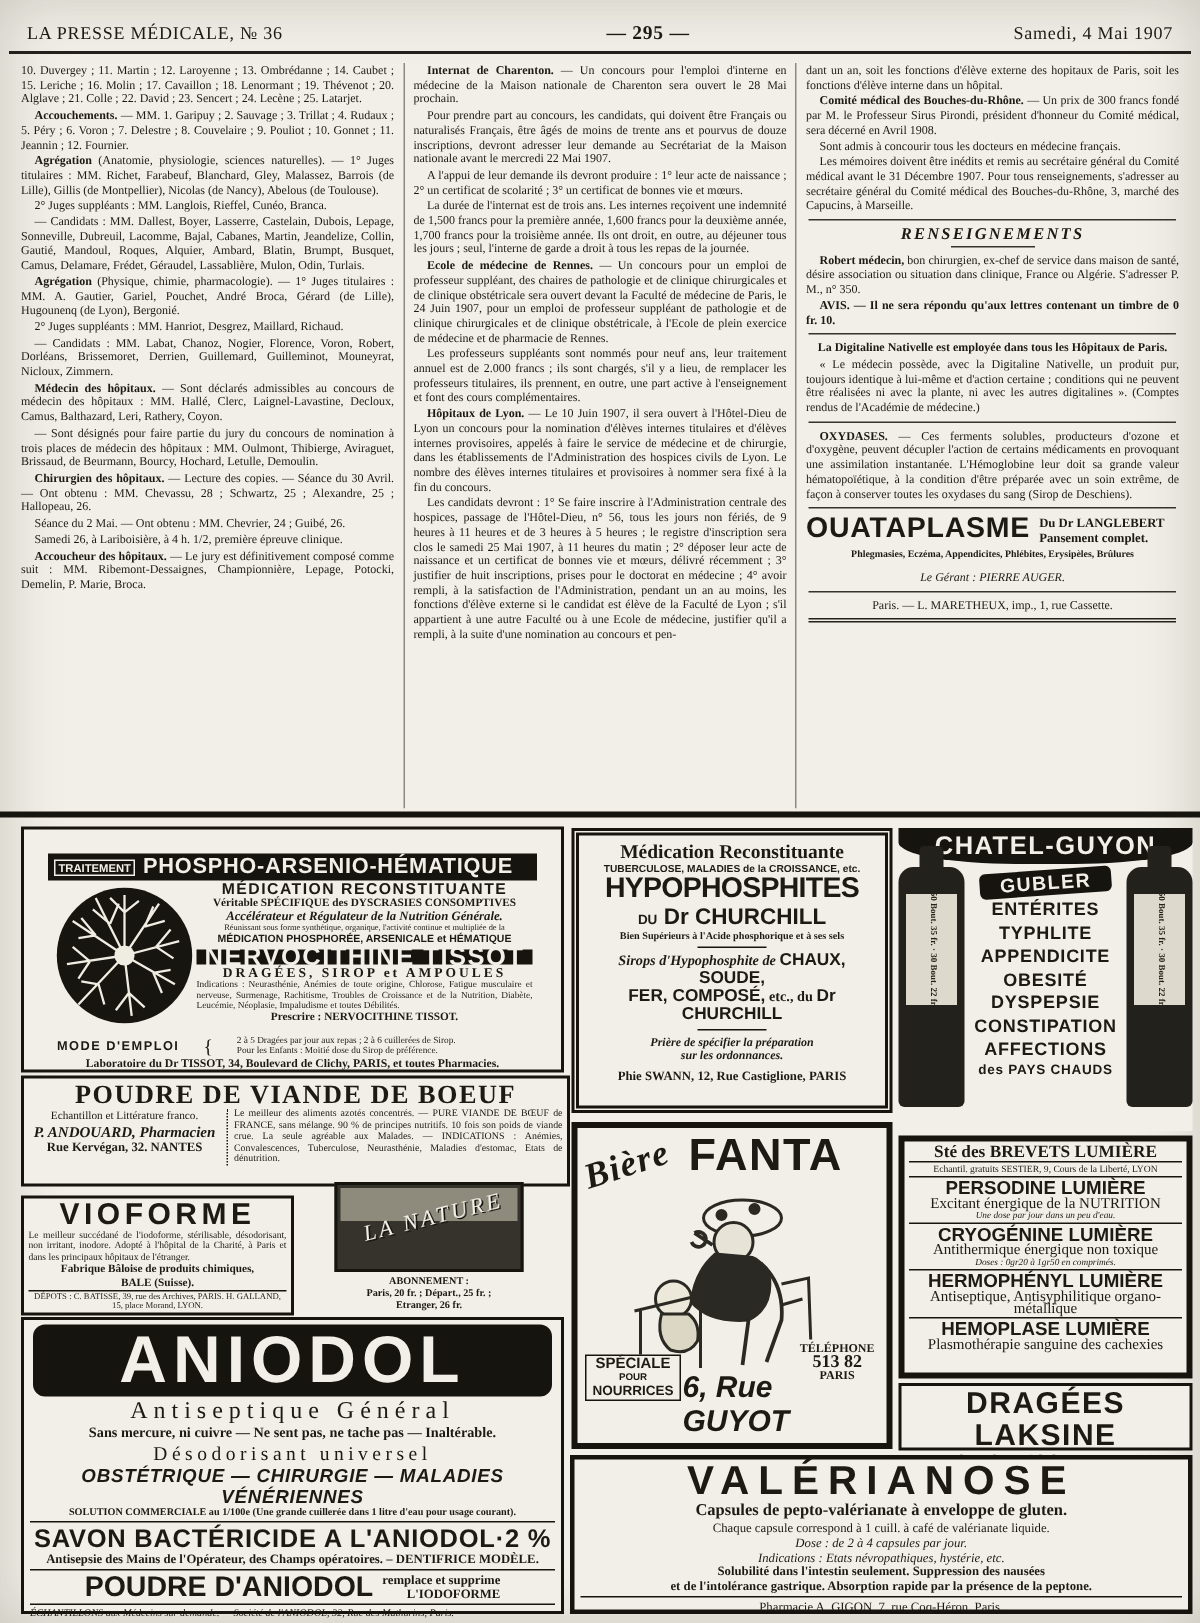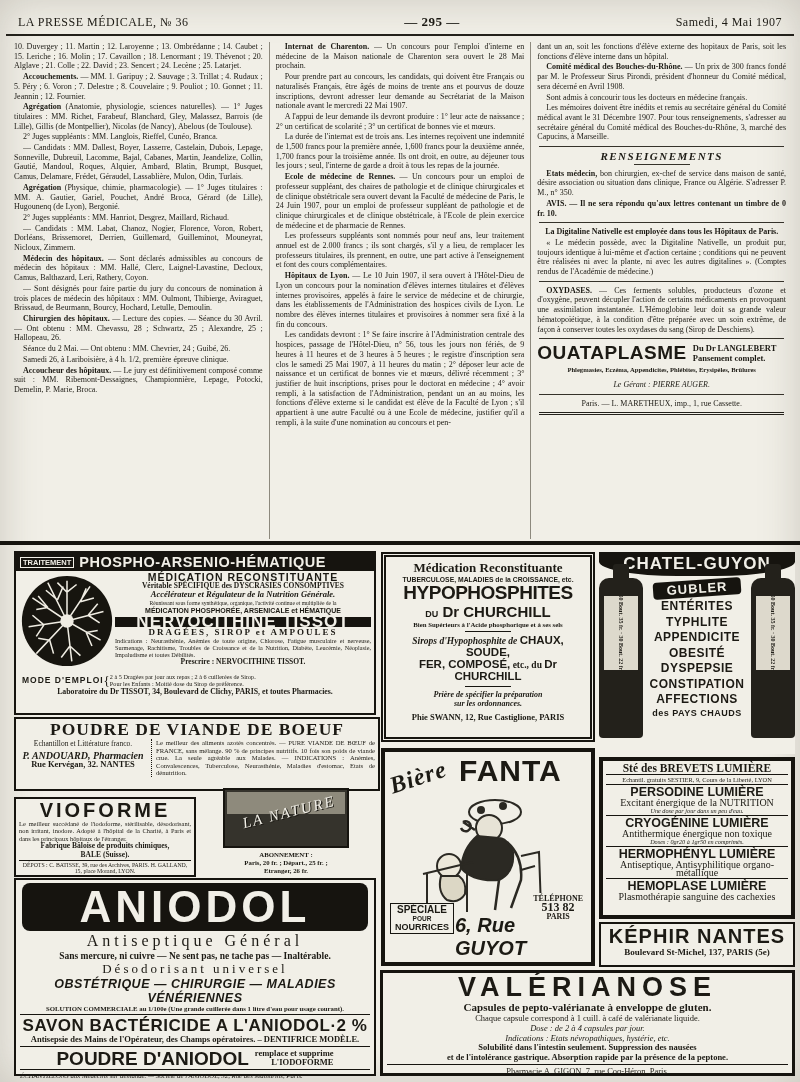--- a/index.html
+++ b/index.html
@@ -31,39 +31,39 @@
   .ouata-top{display:flex;align-items:center;gap:6px;}
   .ouata-title{font-family:"Liberation Sans",sans-serif;font-weight:bold;font-size:19px;letter-spacing:.5px;}
   .ouata-right{display:flex;flex-direction:column;font-weight:bold;font-size:8.5px;line-height:10px;}
   .ouata-sub{font-weight:bold;font-size:6.6px;text-align:center;margin-top:2px;}
   .gerant{text-align:center;text-indent:0;margin-top:5px;}
   
   .ads{position:absolute;left:0;top:545px;width:800px;height:537px;}
   .ads-top-bar{position:absolute;left:0;top:-4px;width:100%;height:4px;background:#16140f;}
   .ad{position:absolute;box-sizing:border-box;background:#f1efe7;}
   
-  .ad-tissot{left:14px;top:6px;width:362px;height:164px;border:2.5px solid #16140f;padding:0;}
+  .ad-tissot{left:14px;top:6px;width:362px;height:164px;border:2.5px solid #16140f;padding:16px;}
   .tissot-banner{background:#16140f;color:#f1efe7;display:flex;align-items:center;gap:5px;
                  padding:1px 4px;font-family:"Liberation Sans",sans-serif;}
   .tb-small{font-size:7.5px;font-weight:bold;border:1px solid #f1efe7;padding:0 2px;}
   .tb-main{font-weight:bold;font-size:14.5px;letter-spacing:.5px;white-space:nowrap;}
   .tissot-body{display:flex;padding:2px 3px 0 3px;}
   .neuron{flex:0 0 96px;}
   .tissot-text{flex:1;text-align:center;font-size:7px;line-height:8.5px;}
   .t-l1{font-family:"Liberation Sans",sans-serif;font-weight:bold;font-size:10.5px;letter-spacing:1px;}
   .t-l2{font-weight:bold;font-size:7.5px;}
   .t-l3{font-weight:bold;font-style:italic;font-size:8.5px;}
   .t-l4{font-size:5.6px;}
   .t-l5{font-family:"Liberation Sans",sans-serif;font-weight:bold;font-size:7px;}
   .t-name{background:#16140f;color:#f1efe7;font-family:"Liberation Sans",sans-serif;
           font-weight:bold;font-size:17px;letter-spacing:1px;margin:1px 0;padding:1px 0;}
   .t-l6{font-weight:bold;font-size:9px;letter-spacing:2px;}
   .t-ind{font-size:6.2px;text-align:justify;line-height:7.2px;}
   .t-presc{font-weight:bold;font-size:7.5px;}
-  .t-mode{display:flex;align-items:center;gap:0;padding:0 6px;font-size:6.2px;line-height:7px;}
+  .t-mode{display:flex;align-items:center;gap:16px;padding:0 6px;font-size:6.2px;line-height:7px;}
   .t-mode-label{font-family:"Liberation Sans",sans-serif;font-weight:bold;font-size:8.5px;letter-spacing:1px;white-space:nowrap;}
   .t-brace{font-size:13px;}
   .t-addr{text-align:center;font-weight:bold;font-size:7.8px;padding-bottom:1px;}
   
   .ad-boeuf{left:14px;top:172px;width:366px;height:74px;border:2px solid #16140f;padding:1px 3px;}
   .boeuf-title{text-align:center;font-weight:bold;font-size:17.5px;letter-spacing:1px;line-height:18px;}
   .boeuf-cols{display:flex;margin-top:1px;}
   .boeuf-left{flex:0 0 128px;text-align:center;border-right:1px dotted #16140f;padding-right:4px;font-size:7.5px;line-height:9px;}
   .boeuf-left .andouard{font-weight:bold;font-style:italic;font-size:10px;margin-top:3px;}
   .boeuf-left .nantes{font-weight:bold;font-size:8.5px;}
@@ -203,21 +203,21 @@
         <p class="para">Les candidats devront : 1° Se faire inscrire à l'Administration centrale des hospices, passage de l'Hôtel-Dieu, n° 56, tous les jours non fériés, de 9 heures à 11 heures et de 3 heures à 5 heures ; le registre d'inscription sera clos le samedi 25 Mai 1907, à 11 heures du matin ; 2° déposer leur acte de naissance et un certificat de bonnes vie et mœurs, délivré récemment ; 3° justifier de huit inscriptions, prises pour le doctorat en médecine ; 4° avoir rempli, à la satisfaction de l'Administration, pendant un an au moins, les fonctions d'élève externe si le candidat est élève de la Faculté de Lyon ; s'il appartient à une autre Faculté ou à une Ecole de médecine, justifier qu'il a rempli, à la suite d'une nomination au concours et pen-</p>
       </div>
     <div class="col">
         <p class="para noindent">dant un an, soit les fonctions d'élève externe des hopitaux de Paris, soit les fonctions d'élève interne dans un hôpital.</p>
         <p class="para"><b class="lead">Comité médical des Bouches-du-Rhône.</b> — Un prix de 300 francs fondé par M. le Professeur Sirus Pirondi, président d'honneur du Comité médical, sera décerné en Avril 1908.</p>
         <p class="para">Sont admis à concourir tous les docteurs en médecine français.</p>
         <p class="para">Les mémoires doivent être inédits et remis au secrétaire général du Comité médical avant le 31 Décembre 1907. Pour tous renseignements, s'adresser au secrétaire général du Comité médical des Bouches-du-Rhône, 3, marché des Capucins, à Marseille.</p>
         <div class="colrule"></div>
         <p class="para rens">RENSEIGNEMENTS</p>
         <div class="colrule short"></div>
-        <p class="para"><b class="lead">Etats médecin,</b> bon chirurgien, ex-chef de service dans maison de santé, désire association ou situation dans clinique, France ou Algérie. S'adresser P. M., n° 350.</p>
+        <p class="para"><b class="lead">Robert médecin,</b> bon chirurgien, ex-chef de service dans maison de santé, désire association ou situation dans clinique, France ou Algérie. S'adresser P. M., n° 350.</p>
         <p class="para b"><b class="lead">AVIS.</b> — Il ne sera répondu qu'aux lettres contenant un timbre de 0 fr. 10.</p>
         <div class="colrule"></div>
         <p class="para digihead">La Digitaline Nativelle est employée dans tous les Hôpitaux de Paris.</p>
         <p class="para">« Le médecin possède, avec la Digitaline Nativelle, un produit pur, toujours identique à lui-même et d'action certaine ; conditions qui ne peuvent être réalisées ni avec la plante, ni avec les autres digitalines ». (Comptes rendus de l'Académie de médecine.)</p>
         <div class="colrule"></div>
         <p class="para"><b class="lead">OXYDASES.</b> — Ces ferments solubles, producteurs d'ozone et d'oxygène, peuvent décupler l'action de certains médicaments en provoquant une assimilation instantanée. L'Hémoglobine leur doit sa grande valeur hématopoïétique, à la condition d'être préparée avec un soin extrême, de façon à conserver toutes les oxydases du sang (Sirop de Deschiens).</p>
         <div class="colrule"></div>
         <div class="ouata">
           <div class="ouata-top">
             <span class="ouata-title">OUATAPLASME</span>
@@ -434,21 +434,21 @@
             <div class="lum-d1">Antiseptique, Antisyphilitique organo-métallique</div>
           </div>
           <div class="lum-row">
             <div class="lum-name">HEMOPLASE LUMIÈRE</div>
             <div class="lum-d1">Plasmothérapie sanguine des cachexies</div>
           </div>
         </div>
     </div>
 
     <div class="ad ad-kephir">
-      <div class="kephir-title">KÉPHIR NANTES</div>
+      <div class="kephir-title">DRAGÉES LAKSINE</div>
       <div class="kephir-addr">Boulevard St-Michel, 137, PARIS (5e)</div>
     </div>
 
     <div class="ad ad-valer">
       <div class="val-name">VALÉRIANOSE</div>
       <div class="val-l1">Capsules de pepto-valérianate à enveloppe de gluten.</div>
       <div class="val-l2">Chaque capsule correspond à 1 cuill. à café de valérianate liquide.</div>
       <div class="val-l3 it">Dose : de 2 à 4 capsules par jour.</div>
       <div class="val-l5 it">Indications : Etats névropathiques, hystérie, etc.</div>
       <div class="val-l67">Solubilité dans l'intestin seulement. Suppression des nausées</div>

